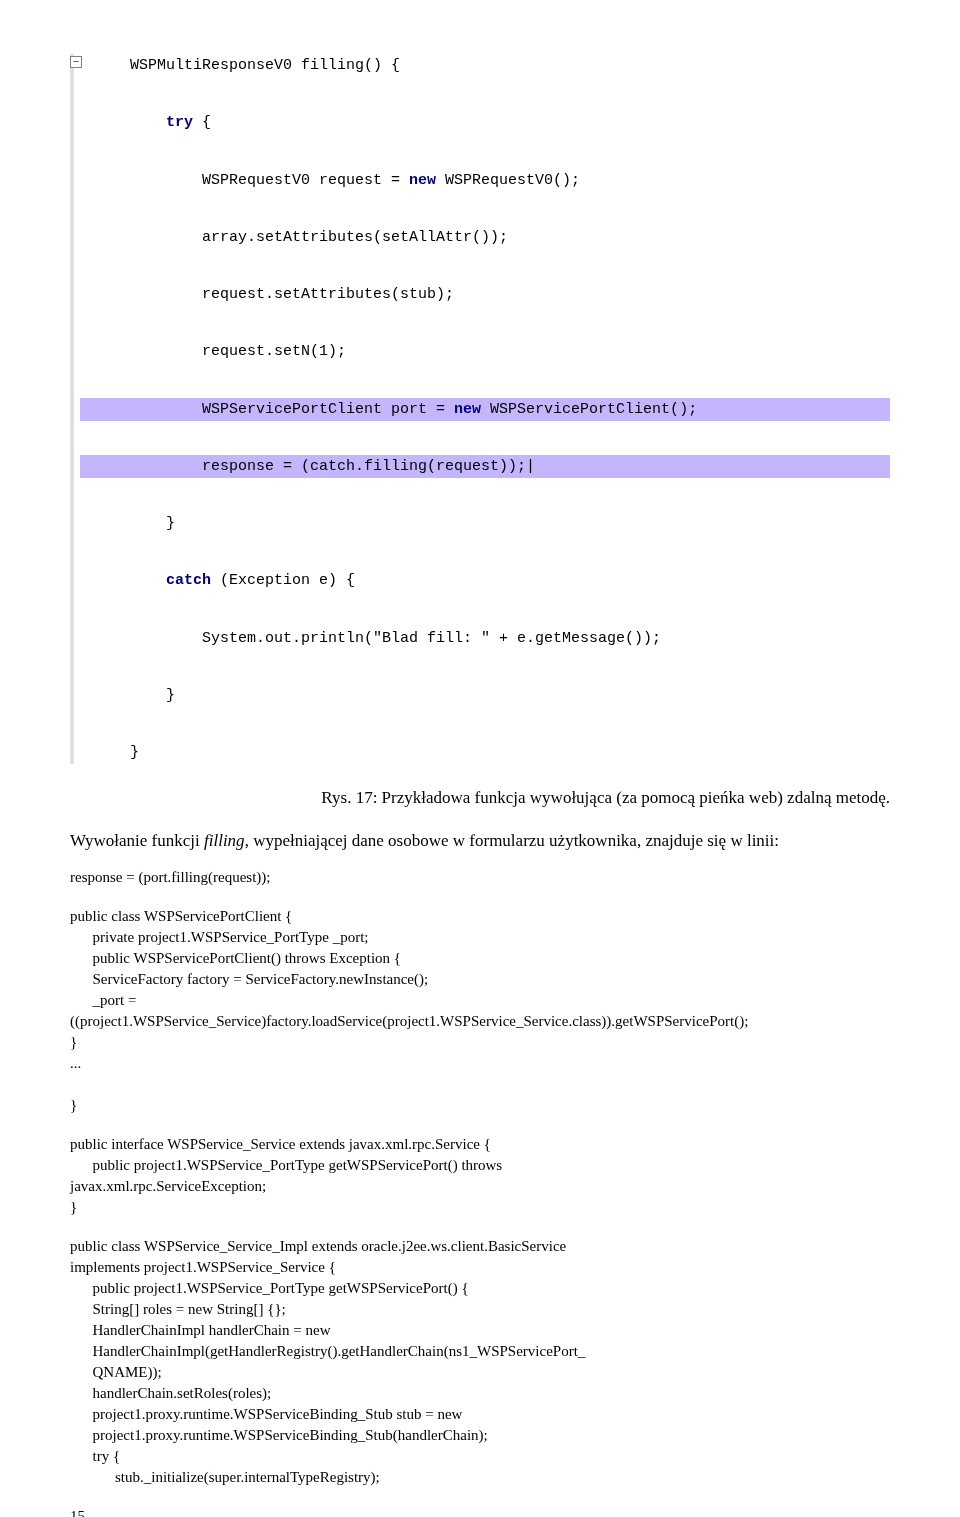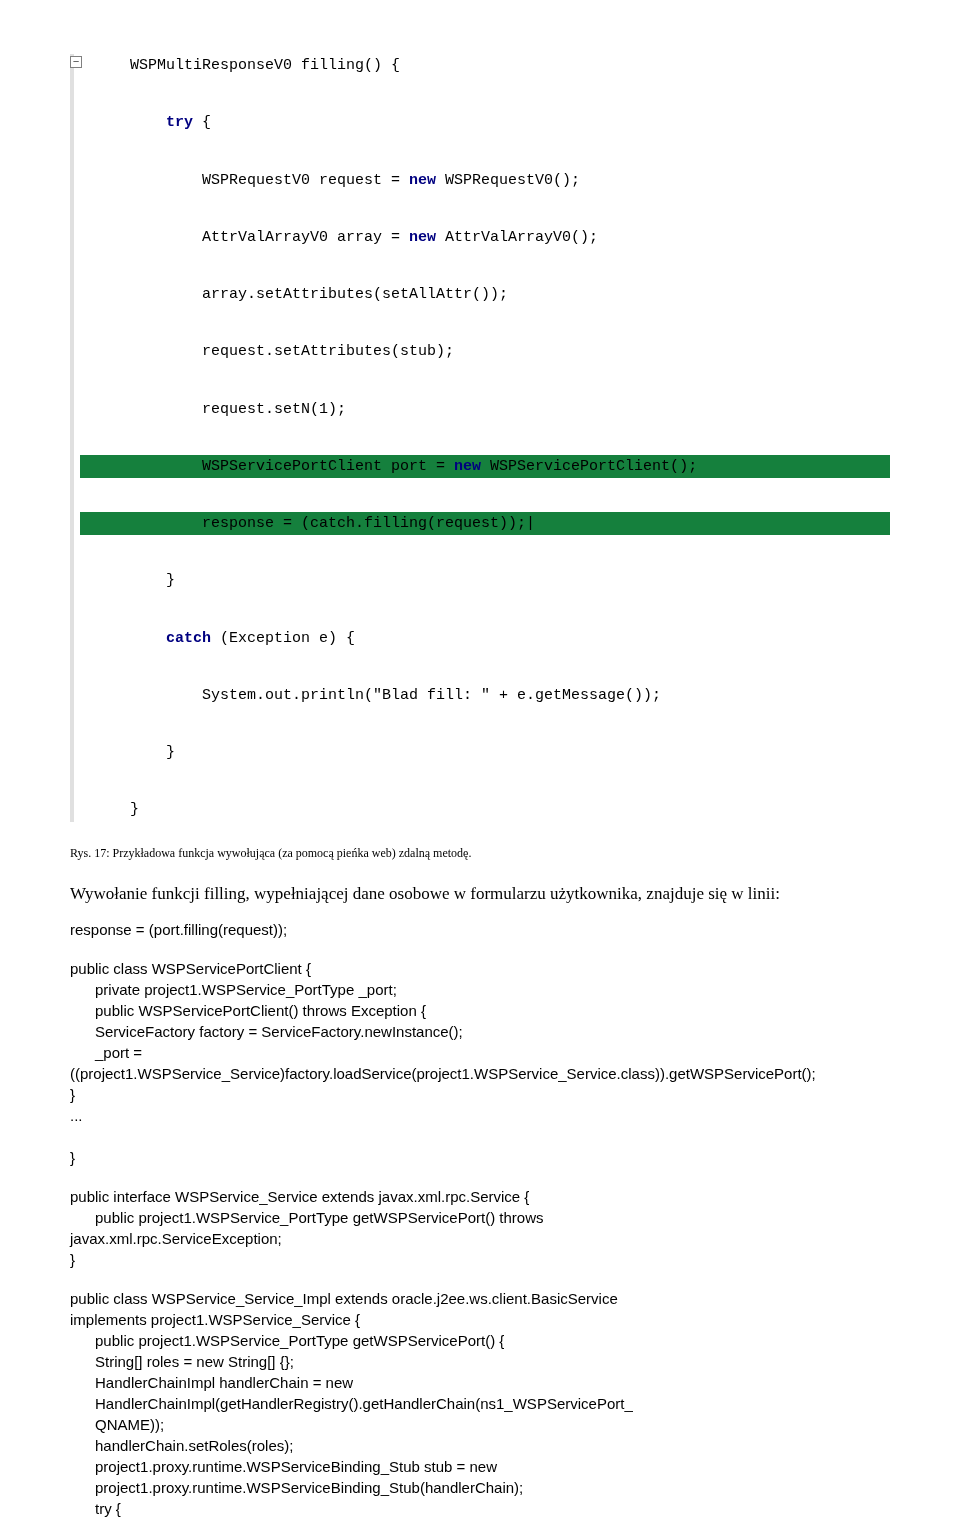--- a/index.html
+++ b/index.html
@@ -37,38 +37,38 @@
     text-align: center;
     color: #404040;
     box-sizing: border-box;
   }
   .code-line {
     white-space: pre;
     padding-left: 14px;
     margin-top: 34px;
   }
   .code-line.hl {
-    background: #15803d;
+    background: #c4b5fd;
   }
   .kw { color: #000080; font-weight: bold; }
   .pl { color: #000000; }
   .caption {
-    text-align: left;
-    font-size: 12px;
+    text-align: right;
+    font-size: 17px;
     margin: 8px 0 22px 0;
   }
   .prose {
     font-size: 17px;
     line-height: 1.35;
     text-align: justify;
     margin: 0 0 14px 0;
   }
-  .prose .italic { }
+  .prose .italic { font-style: italic; }
   .mono-block {
-    font-family: Liberation Sans, sans-serif;
+    font-family: Liberation Serif, serif;
     font-size: 15px;
     line-height: 1.4;
     white-space: pre-wrap;
     margin: 6px 0 18px 0;
   }
   .page-num {
     text-align: left;
     font-size: 15px;
     margin-top: 20px;
   }
@@ -77,21 +77,20 @@
 <body>
 
 <div class="page">
 
   <div class="code-editor">
     <div class="gutter-fold">−</div>
     <div id="editor-lines">
         <div class="code-line"><span>    </span><span class="pl">WSPMultiResponseV0 filling() {</span></div>
         <div class="code-line"><span>        </span><span class="kw">try</span><span class="pl"> {</span></div>
         <div class="code-line"><span>            </span><span class="pl">WSPRequestV0 request = </span><span class="kw">new</span><span class="pl"> WSPRequestV0();</span></div>
-        <div class="code-line"><span>            </span><span class="pl">AttrValArrayV0 array = </span><span class="kw">new</span><span class="pl"> AttrValArrayV0();</span></div>
         <div class="code-line"><span>            </span><span class="pl">array.setAttributes(setAllAttr());</span></div>
         <div class="code-line"><span>            </span><span class="pl">request.setAttributes(stub);</span></div>
         <div class="code-line"><span>            </span><span class="pl">request.setN(1);</span></div>
         <div class="code-line hl"><span>            </span><span class="pl">WSPServicePortClient port = </span><span class="kw">new</span><span class="pl"> WSPServicePortClient();</span></div>
         <div class="code-line hl"><span>            </span><span class="pl">response = (catch.filling(request));|</span></div>
         <div class="code-line"><span>        </span><span class="pl">}</span></div>
         <div class="code-line"><span>        </span><span class="kw">catch</span><span class="pl"> (Exception e) {</span></div>
         <div class="code-line"><span>            </span><span class="pl">System.out.println("Blad fill: " + e.getMessage());</span></div>
         <div class="code-line"><span>        </span><span class="pl">}</span></div>
         <div class="code-line"><span>    </span><span class="pl">}</span></div>

